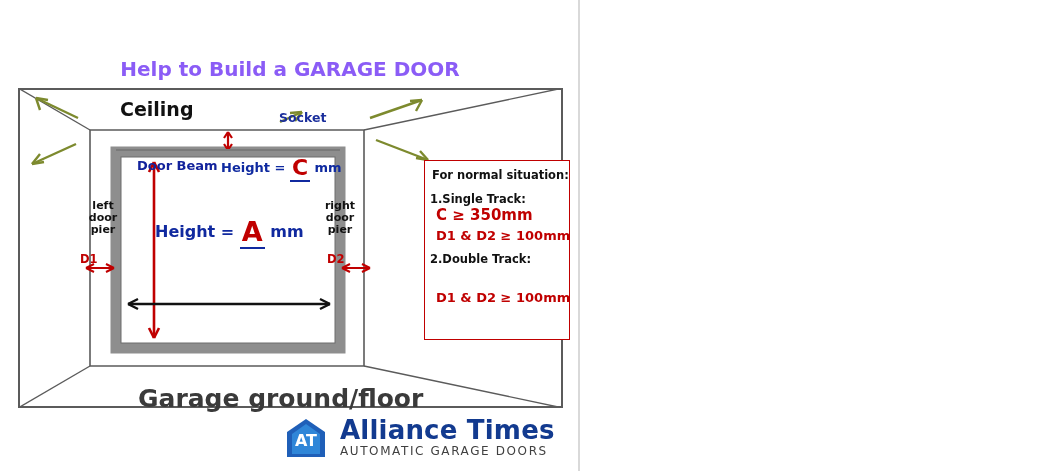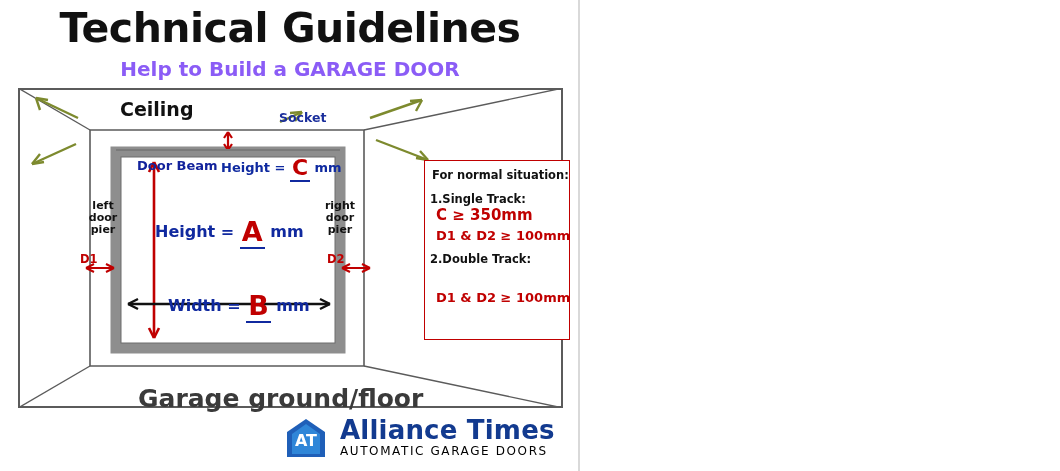--- a/index.html
+++ b/index.html
@@ -45,35 +45,34 @@
   .note-red{position:absolute;font-weight:bold;color:#c00000;font-family:"DejaVu Sans",sans-serif;}
   .nr1{left:436px;top:206px;font-size:15px;}
   .nr2{left:436px;top:228px;font-size:13px;}
   .nr3{left:436px;top:268px;font-size:15px;}
   .nr4{left:436px;top:290px;font-size:13px;}
 
   
   .brand-left{position:absolute;left:284px;top:416px;display:flex;align-items:center;gap:12px;}
   .brand-mark{width:44px;height:44px;position:relative;}
   .brand-text .bt1{font-family:"DejaVu Sans",sans-serif;font-weight:bold;font-size:26px;color:#123a8f;line-height:26px;letter-spacing:0.2px;}
-  .brand-text .bt2{font-family:"DejaVu Sans",sans-serif;font-size:12px;color:#000000;letter-spacing:1.6px;line-height:16px;}
+  .brand-text .bt2{font-family:"DejaVu Sans",sans-serif;font-size:12px;color:#404040;letter-spacing:1.6px;line-height:16px;}
 
   
   .right{position:absolute;left:580px;top:0;width:480px;height:471px;background:#fff;}
 
   .sep{position:absolute;left:578px;top:0;width:2px;height:471px;background:#d9d9d9;}
 </style>
 </head>
 <body>
 
 <div class="root">
 
   <div class="left">
 
-    <div class="title">Technical Guidelines</div>
     <div class="subtitle">Help to Build a GARAGE DOOR</div>
 
     <div class="room"></div>
 
     <div class="persp">
       <svg width="545" height="320" viewBox="0 0 545 320">
 
         <polygon points="72,42 346,42 346,278 72,278" fill="#ffffff" stroke="#5b5b5b" stroke-width="1.6"></polygon>
 
         <line x1="0" y1="0" x2="72" y2="42" stroke="#5b5b5b" stroke-width="1.4"></line>
@@ -144,25 +143,20 @@
       <span class="uline big">C</span>
       <span>mm</span>
     </div>
 
     <div class="h-a">
       <span>Height =</span>
       <span class="uline big">A</span>
       <span>mm</span>
     </div>
 
-    <div class="w-b">
-      <span>Width =</span>
-      <span class="uline big">B</span>
-      <span>mm</span>
-    </div>
 
     <div class="notebox"></div>
     <div class="note-head">For normal situation:</div>
     <div class="note-item note-n1">1.Single Track:</div>
     <div class="note-red nr1">C ≥ 350mm</div>
     <div class="note-red nr2">D1 &amp; D2 ≥ 100mm</div>
     <div class="note-item note-n2">2.Double Track:</div>
     <div class="note-red nr4">D1 &amp; D2 ≥ 100mm</div>
 
     <div class="brand-left">

